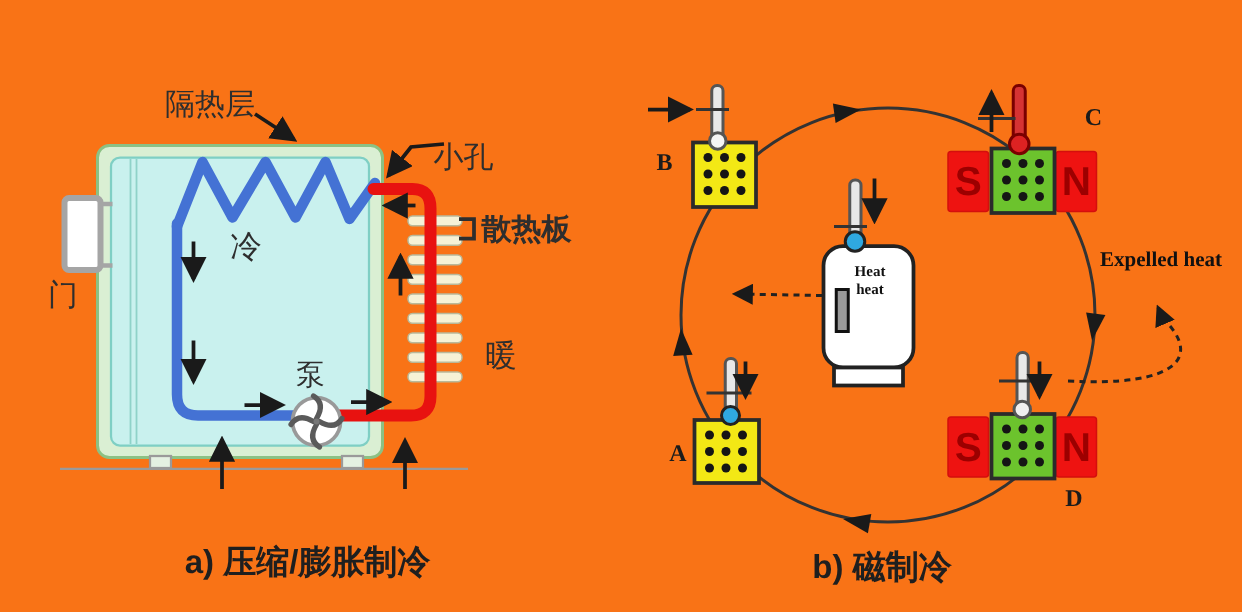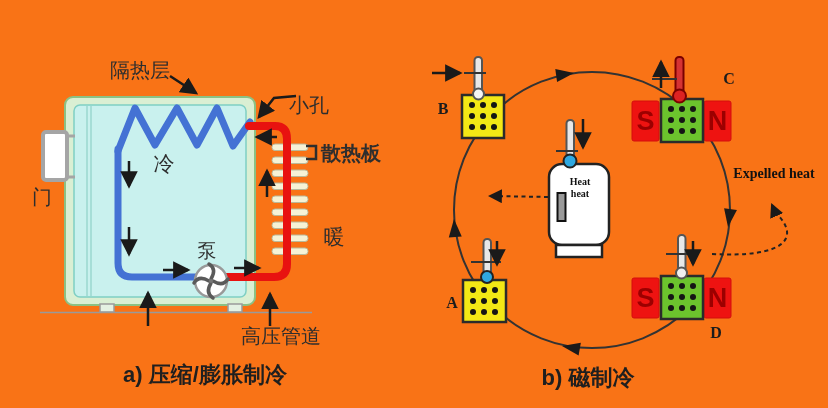--- a/index.html
+++ b/index.html
@@ -197,21 +197,20 @@
     </g>
   </svg>
 
   <div class="lbl" style="left:95px;top:60px;width:90px;">隔热层</div>
   <div class="lbl" style="left:286px;top:95px;width:46px;">小孔</div>
   <div class="lbl" style="left:319px;top:143px;width:64px;font-weight:bold;">散热板</div>
   <div class="lbl" style="left:27px;top:187px;width:30px;">门</div>
   <div class="lbl" style="left:148px;top:153px;width:32px;font-size:21px;">冷</div>
   <div class="lbl" style="left:318px;top:226px;width:32px;font-size:21px;">暖</div>
   <div class="lbl" style="left:192px;top:241px;width:30px;font-size:19px;">泵</div>
-  <div class="lbl" style="left:221px;top:326px;width:120px;">高压管道</div>
   <div class="cap" style="left:95px;top:360px;width:220px;">a) 压缩/膨胀制冷</div>
 
   <div class="stage-letter" style="left:433px;top:100px;">B</div>
   <div class="stage-letter" style="left:719px;top:70px;">C</div>
   <div class="stage-letter" style="left:442px;top:294px;">A</div>
   <div class="stage-letter" style="left:706px;top:324px;">D</div>
 
   <div class="magnet-letter" style="left:632px;top:101px;">S</div>
   <div class="magnet-letter" style="left:704px;top:101px;">N</div>
   <div class="magnet-letter" style="left:632px;top:278px;">S</div>

